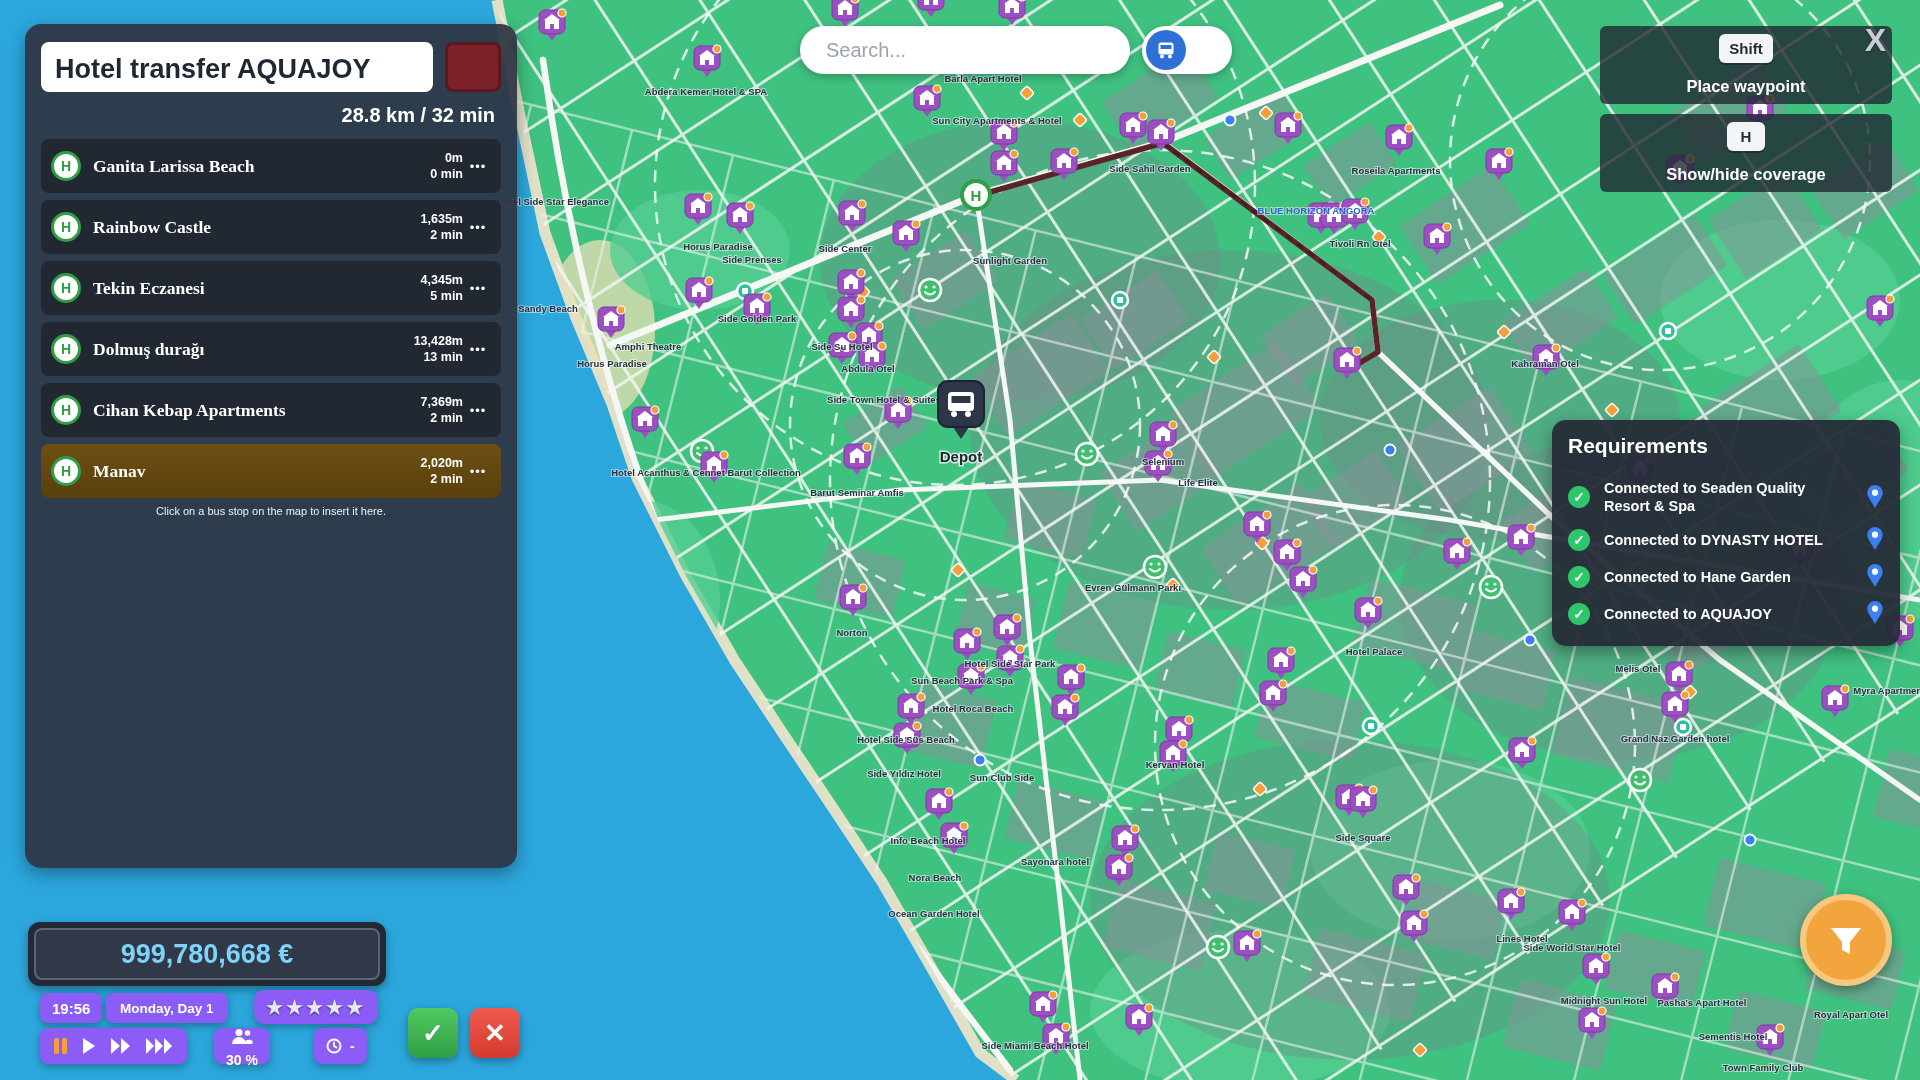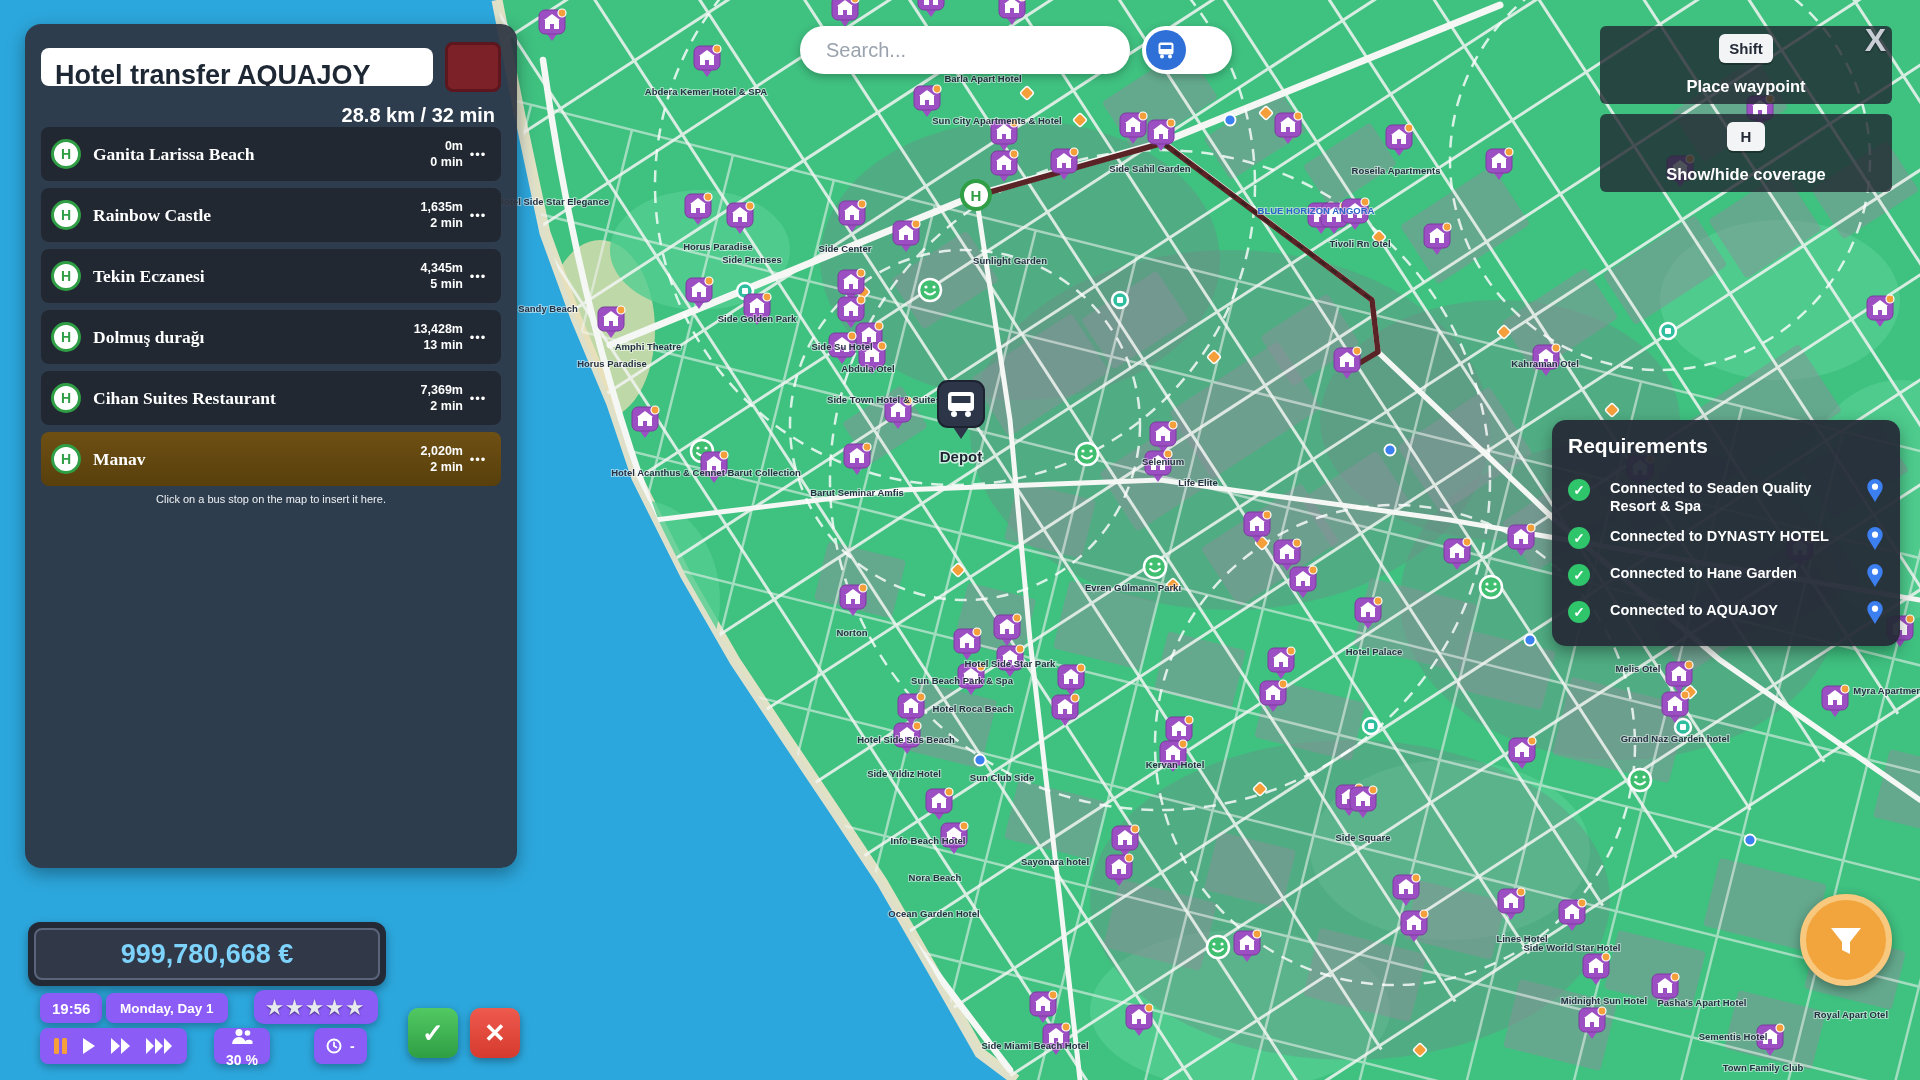--- a/index.html
+++ b/index.html
@@ -11,27 +11,27 @@
     paint-order:stroke;stroke:rgba(255,255,255,.5);stroke-width:2px;}
   .map-label.blue{fill:#2b62c9;}
   .depot-label{font-size:15px;font-weight:bold;fill:#1d2330;text-anchor:middle;
     paint-order:stroke;stroke:rgba(255,255,255,.75);stroke-width:3px;}
 
   
   .route-panel{position:absolute;left:25px;top:24px;width:492px;height:844px;
     background:rgba(46,53,66,.93);border-radius:16px;padding:18px 16px;
     box-sizing:border-box;box-shadow:0 6px 18px rgba(0,0,0,.35);z-index:4;}
   .rp-head{display:flex;gap:12px;align-items:center;margin-bottom:12px;}
-  .rp-title{flex:1;background:#fff;border-radius:8px;height:38px;line-height:54px;
+  .rp-title{flex:1;background:#fff;border-radius:8px;height:50px;line-height:54px;
     padding:0 14px;font-size:27px;font-weight:bold;color:#1e2734;white-space:nowrap;
     overflow:hidden;cursor:text;}
   .rp-swatch{width:56px;height:50px;background:#7c2128;border:3px solid #5d161d;
     border-radius:8px;box-sizing:border-box;cursor:pointer;}
   .rp-summary{text-align:right;color:#fff;font-weight:bold;font-size:20px;
-    padding-right:6px;}
+    padding-right:6px;margin-bottom:12px;}
   .stop-row{display:flex;align-items:center;height:54px;background:rgba(33,38,48,.92);
     border-radius:8px;margin-bottom:7px;padding:0 8px 0 10px;color:#fff;cursor:pointer;}
   .stop-row.highlight{background:linear-gradient(180deg,#6e5013,#583f0c);}
   .stop-icon{flex:none;width:30px;height:30px;border-radius:50%;background:#fff;
     border:3px solid #2f9e44;box-sizing:border-box;display:flex;align-items:center;
     justify-content:center;color:#2f9e44;font-weight:bold;font-size:14px;}
   .stop-icon::after{content:"H";}
   .stop-name{flex:1;margin-left:12px;font-size:17.5px;font-weight:bold;white-space:nowrap;
     overflow:hidden;font-family:Liberation Serif, serif;}
   .stop-meta{display:flex;flex-direction:column;align-items:flex-end;font-size:12.5px;
@@ -59,21 +59,21 @@
     padding:6px 10px;min-width:18px;text-align:center;box-shadow:0 2px 0 rgba(0,0,0,.25);}
   .hk-label{color:#fff;font-weight:bold;font-size:16.5px;}
   .close-x{position:absolute;right:34px;top:22px;font-size:32px;font-weight:bold;
     color:#c9ced6;z-index:6;cursor:pointer;text-shadow:0 1px 2px rgba(0,0,0,.4);}
 
   
   .requirements{position:absolute;left:1552px;top:420px;width:348px;
     background:rgba(37,43,55,.95);border-radius:14px;padding:14px 16px 8px;
     box-sizing:border-box;box-shadow:0 6px 16px rgba(0,0,0,.35);z-index:4;}
   .req-title{text-align:left;color:#fff;font-size:21px;font-weight:bold;margin-bottom:21px;}
-  .req-row{display:flex;align-items:flex-start;gap:20px;margin-bottom:12px;}
+  .req-row{display:flex;align-items:center;gap:14px;margin-bottom:12px;}
   .req-check{flex:none;width:22px;height:22px;border-radius:50%;background:#2fc56b;color:#fff;
     display:flex;align-items:center;justify-content:center;font-size:14px;font-weight:bold;}
   .req-check::after{content:"✓";}
   .req-text{flex:1;color:#fff;font-size:14.5px;font-weight:bold;line-height:1.25;}
   .req-pin{flex:none;cursor:pointer;display:flex;}
 
   
   .money-panel{position:absolute;left:28px;top:922px;width:358px;height:64px;
     background:#242a35;border-radius:12px;padding:6px;box-sizing:border-box;
     box-shadow:0 4px 10px rgba(0,0,0,.35);z-index:4;}
@@ -536,21 +536,21 @@
         <span class="stop-icon"></span>
         <span class="stop-name">Dolmuş durağı</span>
         <span class="stop-meta">
           <span>13,428m</span>
             <span>13 min</span>
         </span>
         <span class="stop-menu">•••</span>
       </div>
       <div class="stop-row">
         <span class="stop-icon"></span>
-        <span class="stop-name">Cihan Suites Restaurant</span>
+        <span class="stop-name">Cihan Kebap Apartments</span>
         <span class="stop-meta">
           <span>7,369m</span>
             <span>2 min</span>
         </span>
         <span class="stop-menu">•••</span>
       </div>
       <div class="stop-row highlight">
         <span class="stop-icon"></span>
         <span class="stop-name">Manav</span>
         <span class="stop-meta">

